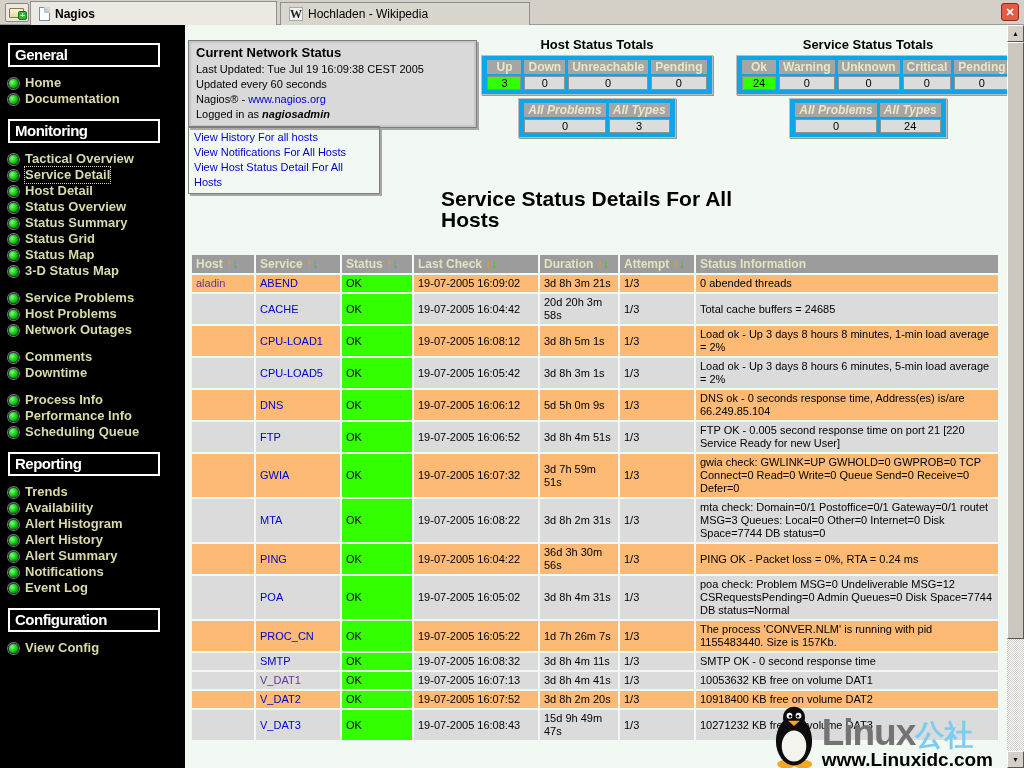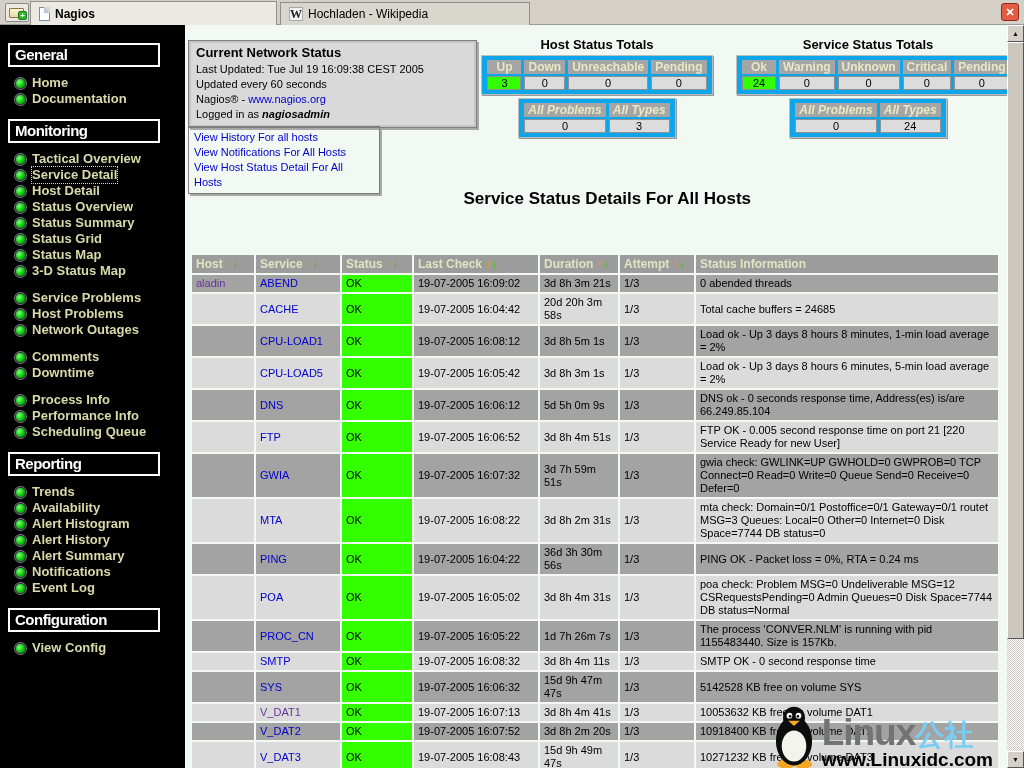--- a/index.html
+++ b/index.html
@@ -19,21 +19,21 @@
   .doc-ico:before { content:""; position:absolute; right:-1px; top:-1px; border:3px solid; border-color:#b9c6dd #d9d6ce #b9c6dd #b9c6dd; border-top-color:#d9d6ce; }
   .w-ico { width:14px; height:14px; background:#f0f0f0; border:1px solid #aaa; font-family:"Liberation Serif", serif; font-size:12px; font-weight:bold; line-height:13px; text-align:center; display:inline-block; color:#222; }
   #closebtn { position:absolute; right:5px; top:3px; width:18px; height:18px; background:#e25b44; border:1px solid #8d2d1c; border-radius:3px; color:#fff; font-size:11px; font-weight:bold; text-align:center; line-height:16px; cursor:pointer; }
 
   
   #sidebar { position:absolute; left:0; top:25px; width:185px; height:743px; background:#000; padding:6px 0 0 8px; overflow:hidden; }
   #logo { color:#fff; font-weight:bold; font-size:37px; letter-spacing:1px; font-family:"DejaVu Sans", sans-serif; }
   #logo sup { font-size:11px; vertical-align:super; }
   .shead { display:block; width:152px; border:2px solid #fff; color:#fff; font-weight:bold; font-size:15px; letter-spacing:-0.5px; padding:1px 5px 2px; margin:12px 0 8px; background:#000; }
   .sgroup { margin:0 0 11px; }
-  .sitem { display:flex; align-items:center; gap:6px; line-height:16px; cursor:pointer;margin-left:7px; }
+  .sitem { display:flex; align-items:center; gap:6px; line-height:16px; cursor:pointer; }
   .bullet { width:11px; height:11px; border-radius:50%; flex:0 0 11px;
             background:radial-gradient(circle at 35% 35%, #7dff7d, #00c400 60%, #007a00);
             border:1px solid #444; box-shadow:0 0 0 1px #7a7a8a; }
   .slabel { color:#d9d9aa; font-weight:bold; font-size:13px; text-decoration:none; }
   .slabel.active { outline:1px dotted #d9d9aa; }
 
   
   #main { position:absolute; left:185px; top:25px; width:822px; height:743px; background:#f2f9f3; font-size:11px; }
 
   #netbox { position:absolute; left:3px; top:15px; width:289px; background:#d9d9d9; border:1px solid #7d7d7d; box-shadow:2px 2px 0 #a8a8a8, inset 0 0 0 2px #c6c6c6; padding:4px 7px 5px; color:#000; }
@@ -50,27 +50,27 @@
   #svcTotals { left:551px; top:12px; width:264px; }
   .t-title { font-weight:bold; font-size:13px; color:#000; margin-bottom:3px; }
   .t-box { background:#0ea5e9; border:1px solid #bdbdbd; box-shadow:1px 1px 0 #999; padding:2px; display:inline-block; }
   .ttable { border-spacing:3px 2px; }
   .ttable th { background:#a5a5a5; color:#e9e8c4; font-size:12px; font-weight:bold; padding:0 4px; }
   .ttable th.it { font-style:italic; }
   .ttable td { background:#dcdcdc; border:1px solid #919191; color:#000; font-size:11px; text-align:center; padding:0 4px; min-width:34px; }
   .ttable td.green { background:#33ff00; }
   .t-sub { margin-top:1px; }
 
-  #heading { position:absolute; left:0; right:0; top:163px; text-align:right; font-size:17px; font-weight:bold; color:#000; line-height:21px; }
+  #heading { position:absolute; left:0; right:0; top:163px; text-align:left; font-size:21px; font-weight:bold; color:#000; line-height:21px; }
   #heading .hwrap { width:310px; margin:0 auto; }
 
   #statustable { position:absolute; left:5px; top:228px; width:806px; border-spacing:2px; table-layout:fixed; }
   #statustable th { background:#9c9c9c; color:#e3e2c1; font-size:12px; font-weight:bold; text-align:left; padding:2px 4px; white-space:nowrap; }
   #statustable td { font-size:11px; line-height:13px; padding:2px 4px; color:#000; vertical-align:middle; }
-  tr.dark td { background:#a3a3a3; }
+  tr.dark td { background:#fdba74; }
   tr.light td { background:#dbdbdb; }
   #statustable td.ok { background:#33ff00 !important; }
   #statustable a { color:#0000cc; text-decoration:none; cursor:pointer; }
   #statustable a.vlink { color:#663399; }
   .sa { color:#f0a000; font-weight:bold; cursor:pointer; }
   .sd { color:#33cc00; font-weight:bold; cursor:pointer; }
   .col-host{width:62px;} .col-svc{width:84px;} .col-status{width:70px;} .col-last{width:124px;} .col-dur{width:78px;} .col-att{width:74px;} .col-info{width:302px;}
 
   
   #scrollbar { position:absolute; right:0; top:25px; width:17px; height:743px;
@@ -443,29 +443,20 @@
           </tr>
           <tr class="light">
             <td></td>
             <td><a>SMTP</a></td>
             <td class="ok">OK</td>
             <td>19-07-2005 16:08:32</td>
             <td>3d 8h 4m 11s</td>
             <td>1/3</td>
             <td>SMTP OK - 0 second response time</td>
           </tr>
-          <tr class="dark">
-            <td></td>
-            <td><a>SYS</a></td>
-            <td class="ok">OK</td>
-            <td>19-07-2005 16:06:32</td>
-            <td>15d 9h 47m 47s</td>
-            <td>1/3</td>
-            <td>5142528 KB free on volume SYS</td>
-          </tr>
           <tr class="light">
             <td></td>
             <td><a class="vlink">V_DAT1</a></td>
             <td class="ok">OK</td>
             <td>19-07-2005 16:07:13</td>
             <td>3d 8h 4m 41s</td>
             <td>1/3</td>
             <td>10053632 KB free on volume DAT1</td>
           </tr>
           <tr class="dark">

